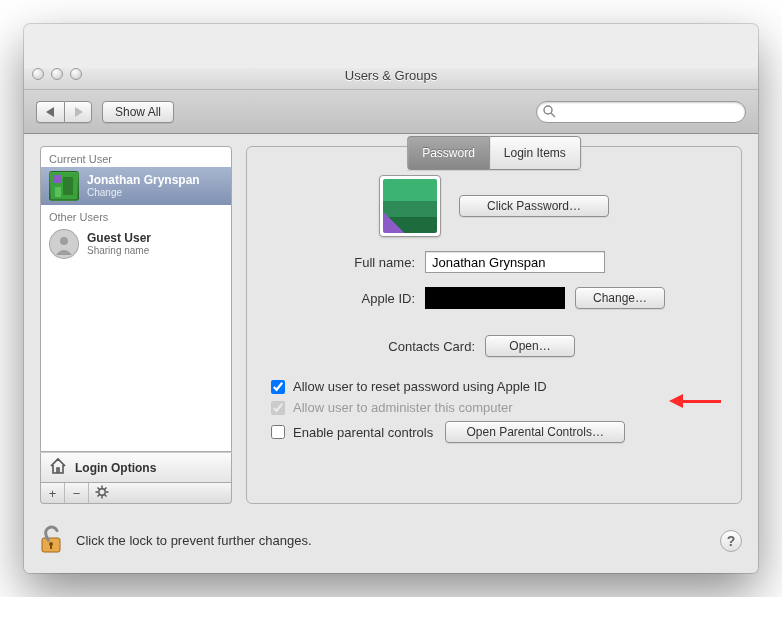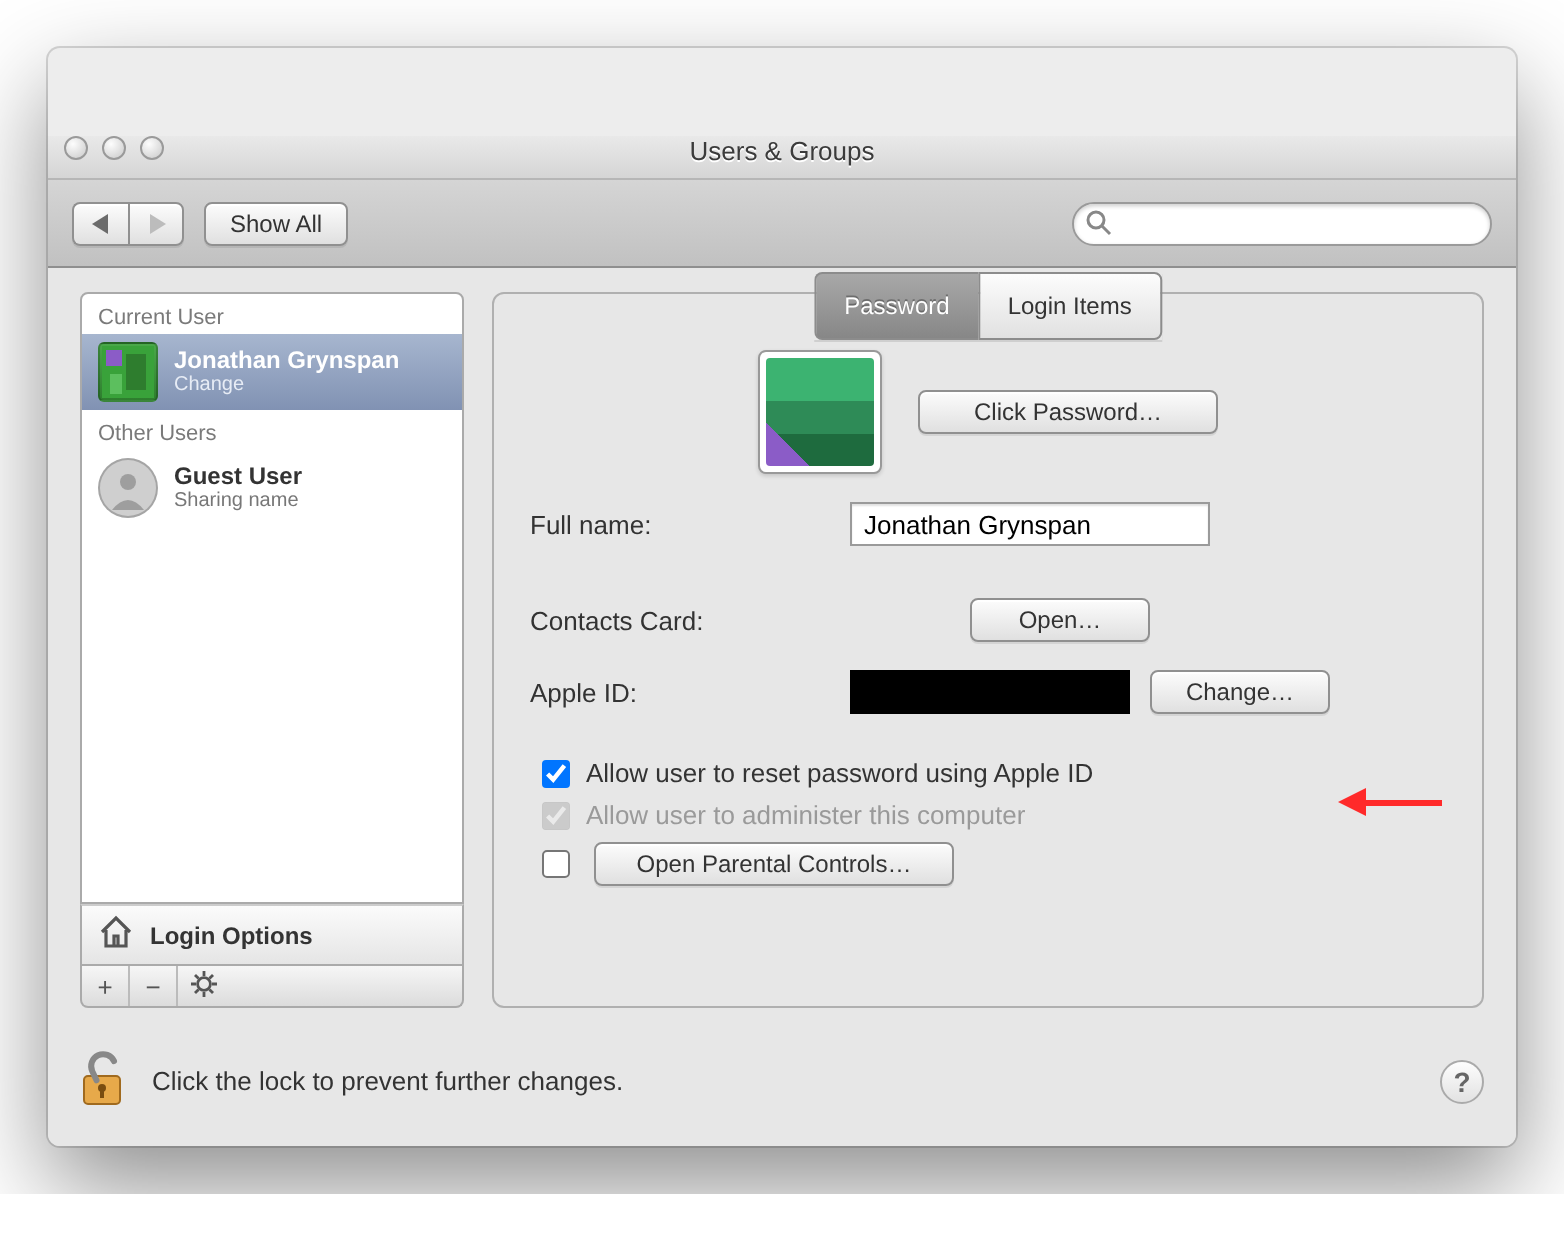--- a/index.html
+++ b/index.html
@@ -185,21 +185,21 @@
       linear-gradient(#3cb371 0 40%, #2e8b57 40% 70%, #1e6b3e 70%),
       repeating-linear-gradient(90deg, #6fbf73 0 6px, #3cb371 6px 12px);
     border-radius:2px;
   }
 
   .formrow {
     display:flex; align-items:center; gap:10px;
     margin-top: 14px;
   }
   .formlabel {
-    width: 150px; 
+    width: 150px; text-align:right;
     color:#333; font-size:13px;
   }
   .textinput {
     height: 22px; border:1px solid #9a9a9a;
     background:#fff; padding: 0 6px; font-size:13px;
     box-shadow: inset 0 1px 1px rgba(0,0,0,0.12);
   }
   .redacted {
     height:22px; border:1px solid #000; background:#000;
   }
@@ -364,43 +364,44 @@
             <div class="inner"></div>
           </div>
           <div class="pushbtn wide">Click Password…</div>
         </div>
 
         <div class="formrow">
           <div class="formlabel">Full name:</div>
           <input class="textinput" style="width: 180px;" value="Jonathan Grynspan">
         </div>
 
-        <div class="formrow" style="margin-top:26px">
-          <div class="formlabel" style="width:210px">Contacts Card:</div>
-          <div class="pushbtn mid">Open…</div>
-        </div>
-
         <div class="formrow">
           <div class="formlabel">Apple ID:</div>
           <div class="redacted" style="width:140px"></div>
           <div class="pushbtn mid">Change…</div>
+        </div>
+
+        <div class="formrow" style="margin-top:26px">
+          <div class="formlabel" style="width:210px">Contacts Card:</div>
+          <div class="pushbtn mid">Open…</div>
         </div>
 
         <div class="checks">
           <label class="checkrow">
             <input type="checkbox" checked="" style="">
             <span>Allow user to reset password using Apple ID</span>
           </label>
           <label class="checkrow disabled">
             <input type="checkbox" checked="" disabled="" style="">
             <span>Allow user to administer this computer</span>
           </label>
           <div class="pc-row">
             <label class="checkrow" style="margin:0">
               <input type="checkbox" style="">
+              <span>Enable parental controls</span>
             </label>
             <div class="pushbtn" style="min-width:180px">Open Parental Controls…</div>
           </div>
         </div>
 
         <div class="arrow">
           <div class="arrow-head"></div>
             <div class="arrow-line"></div>
         </div>
       </div>

